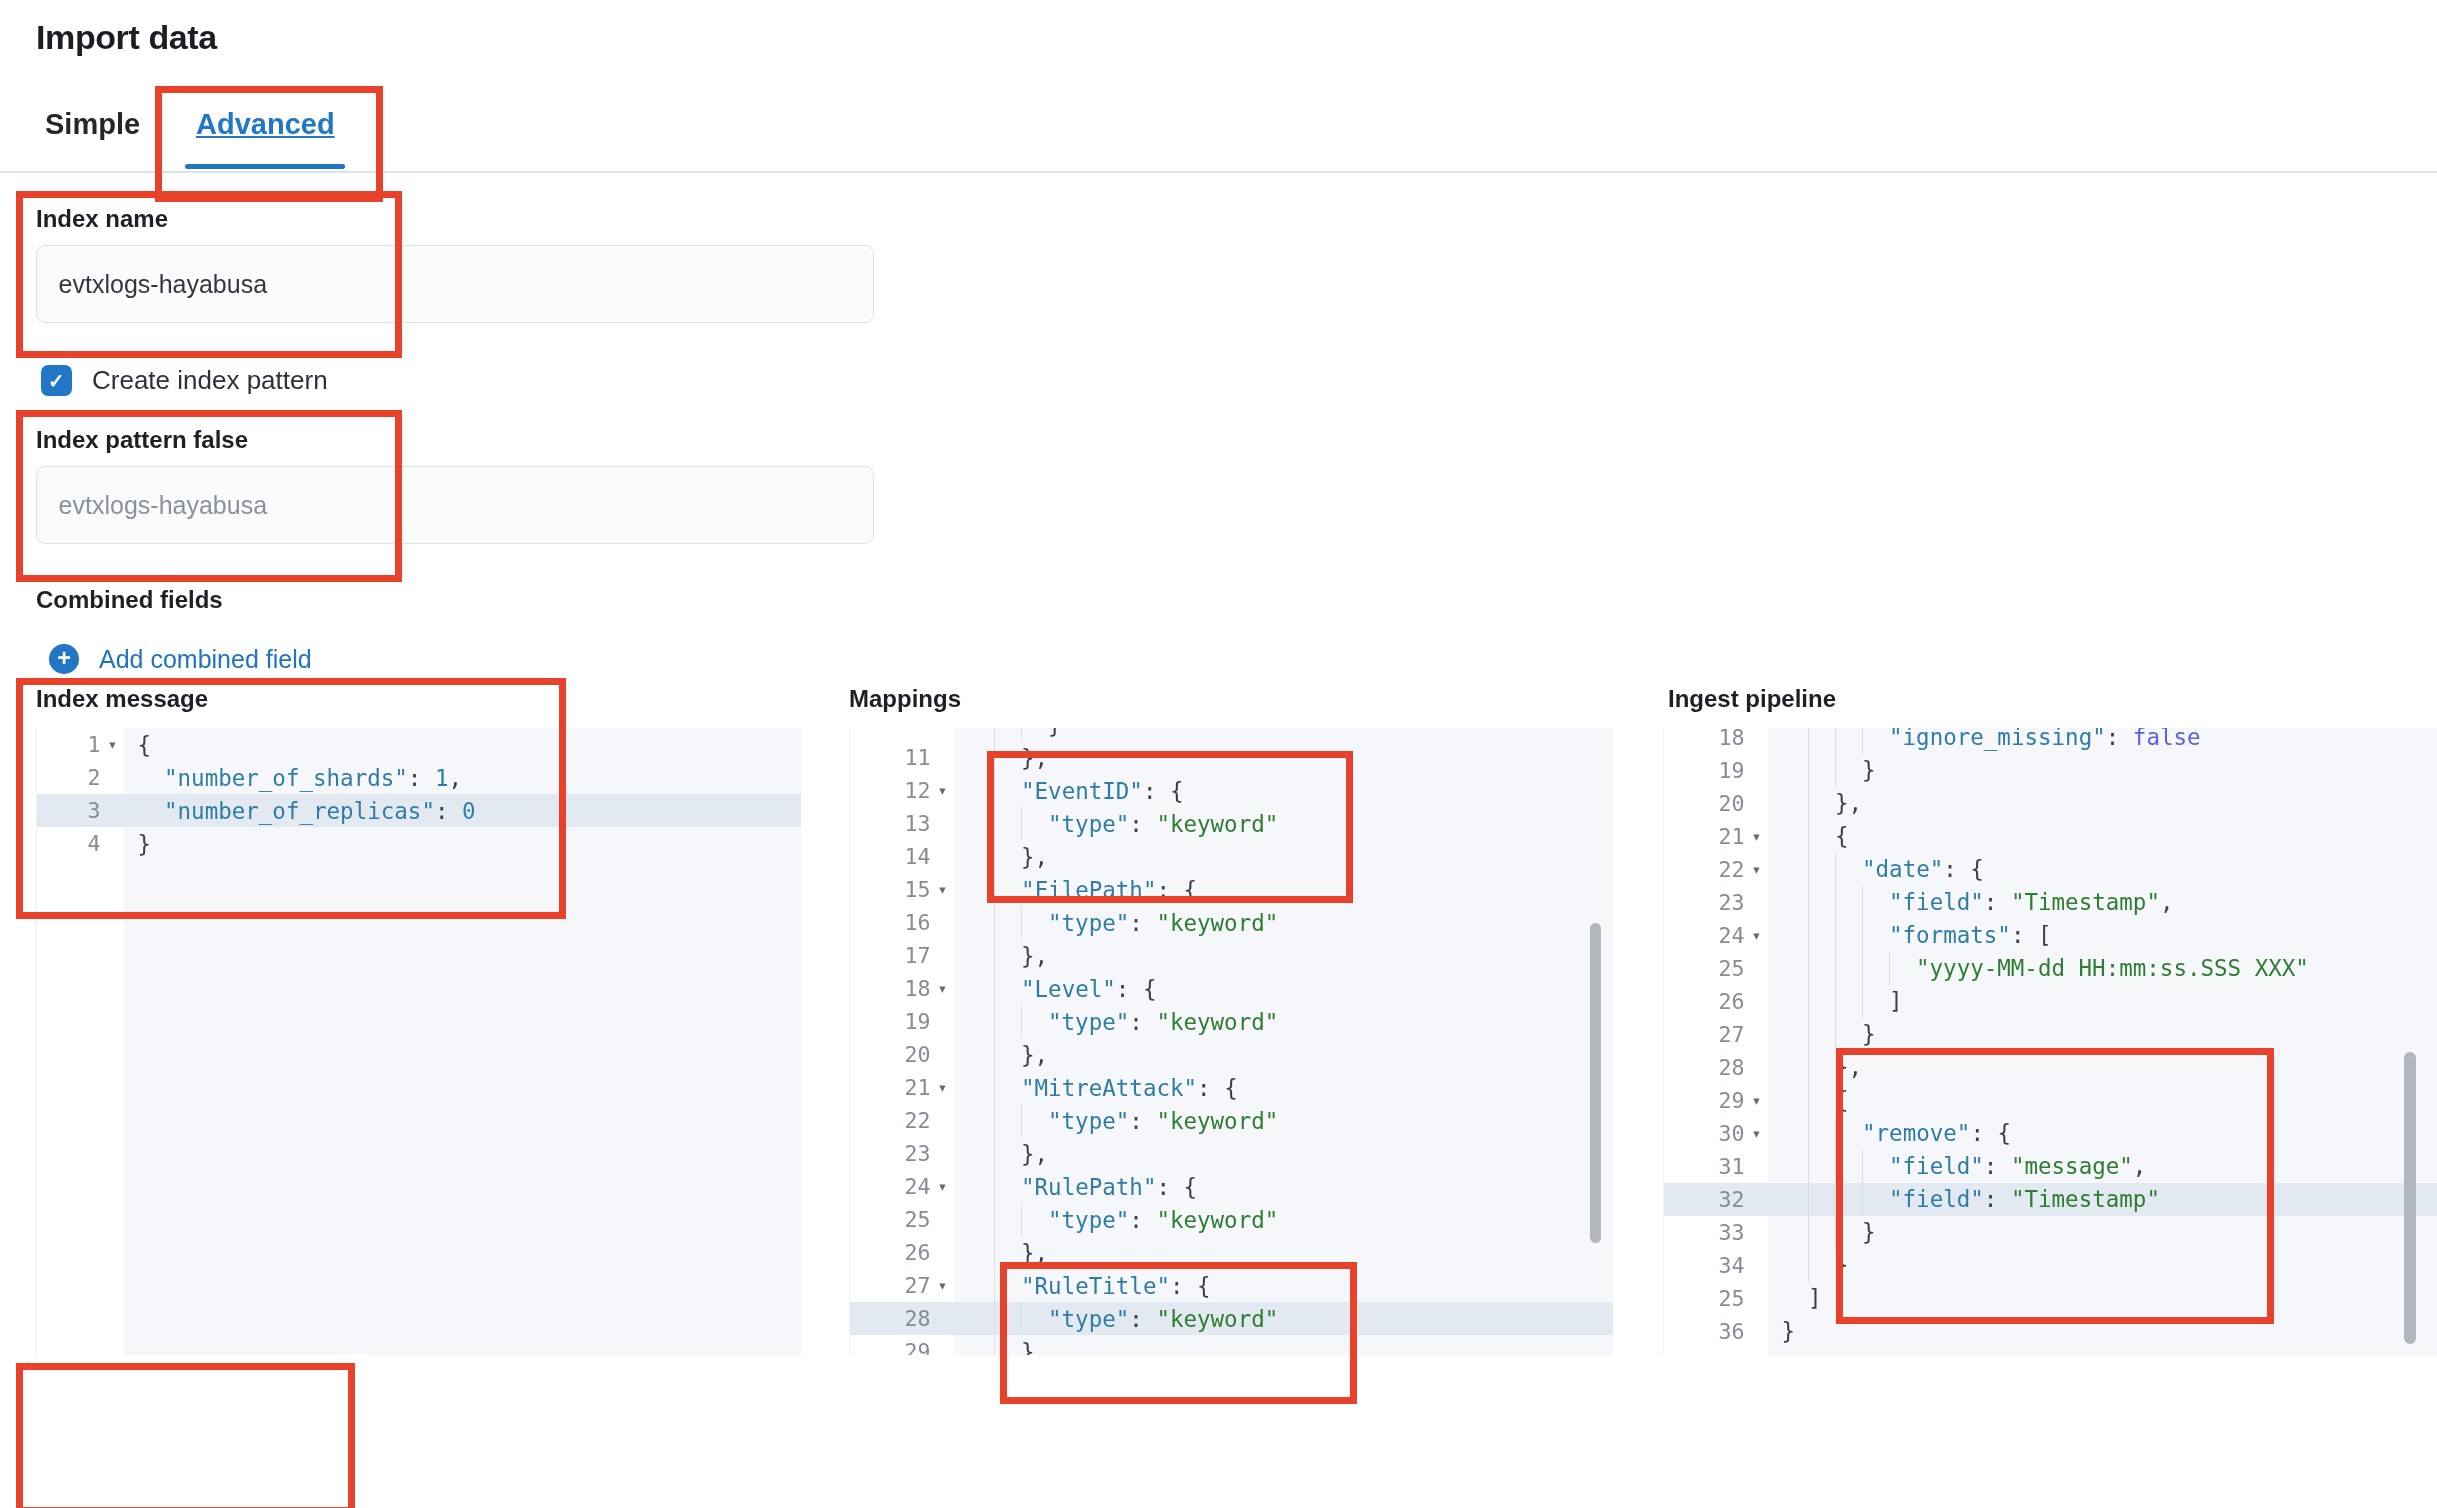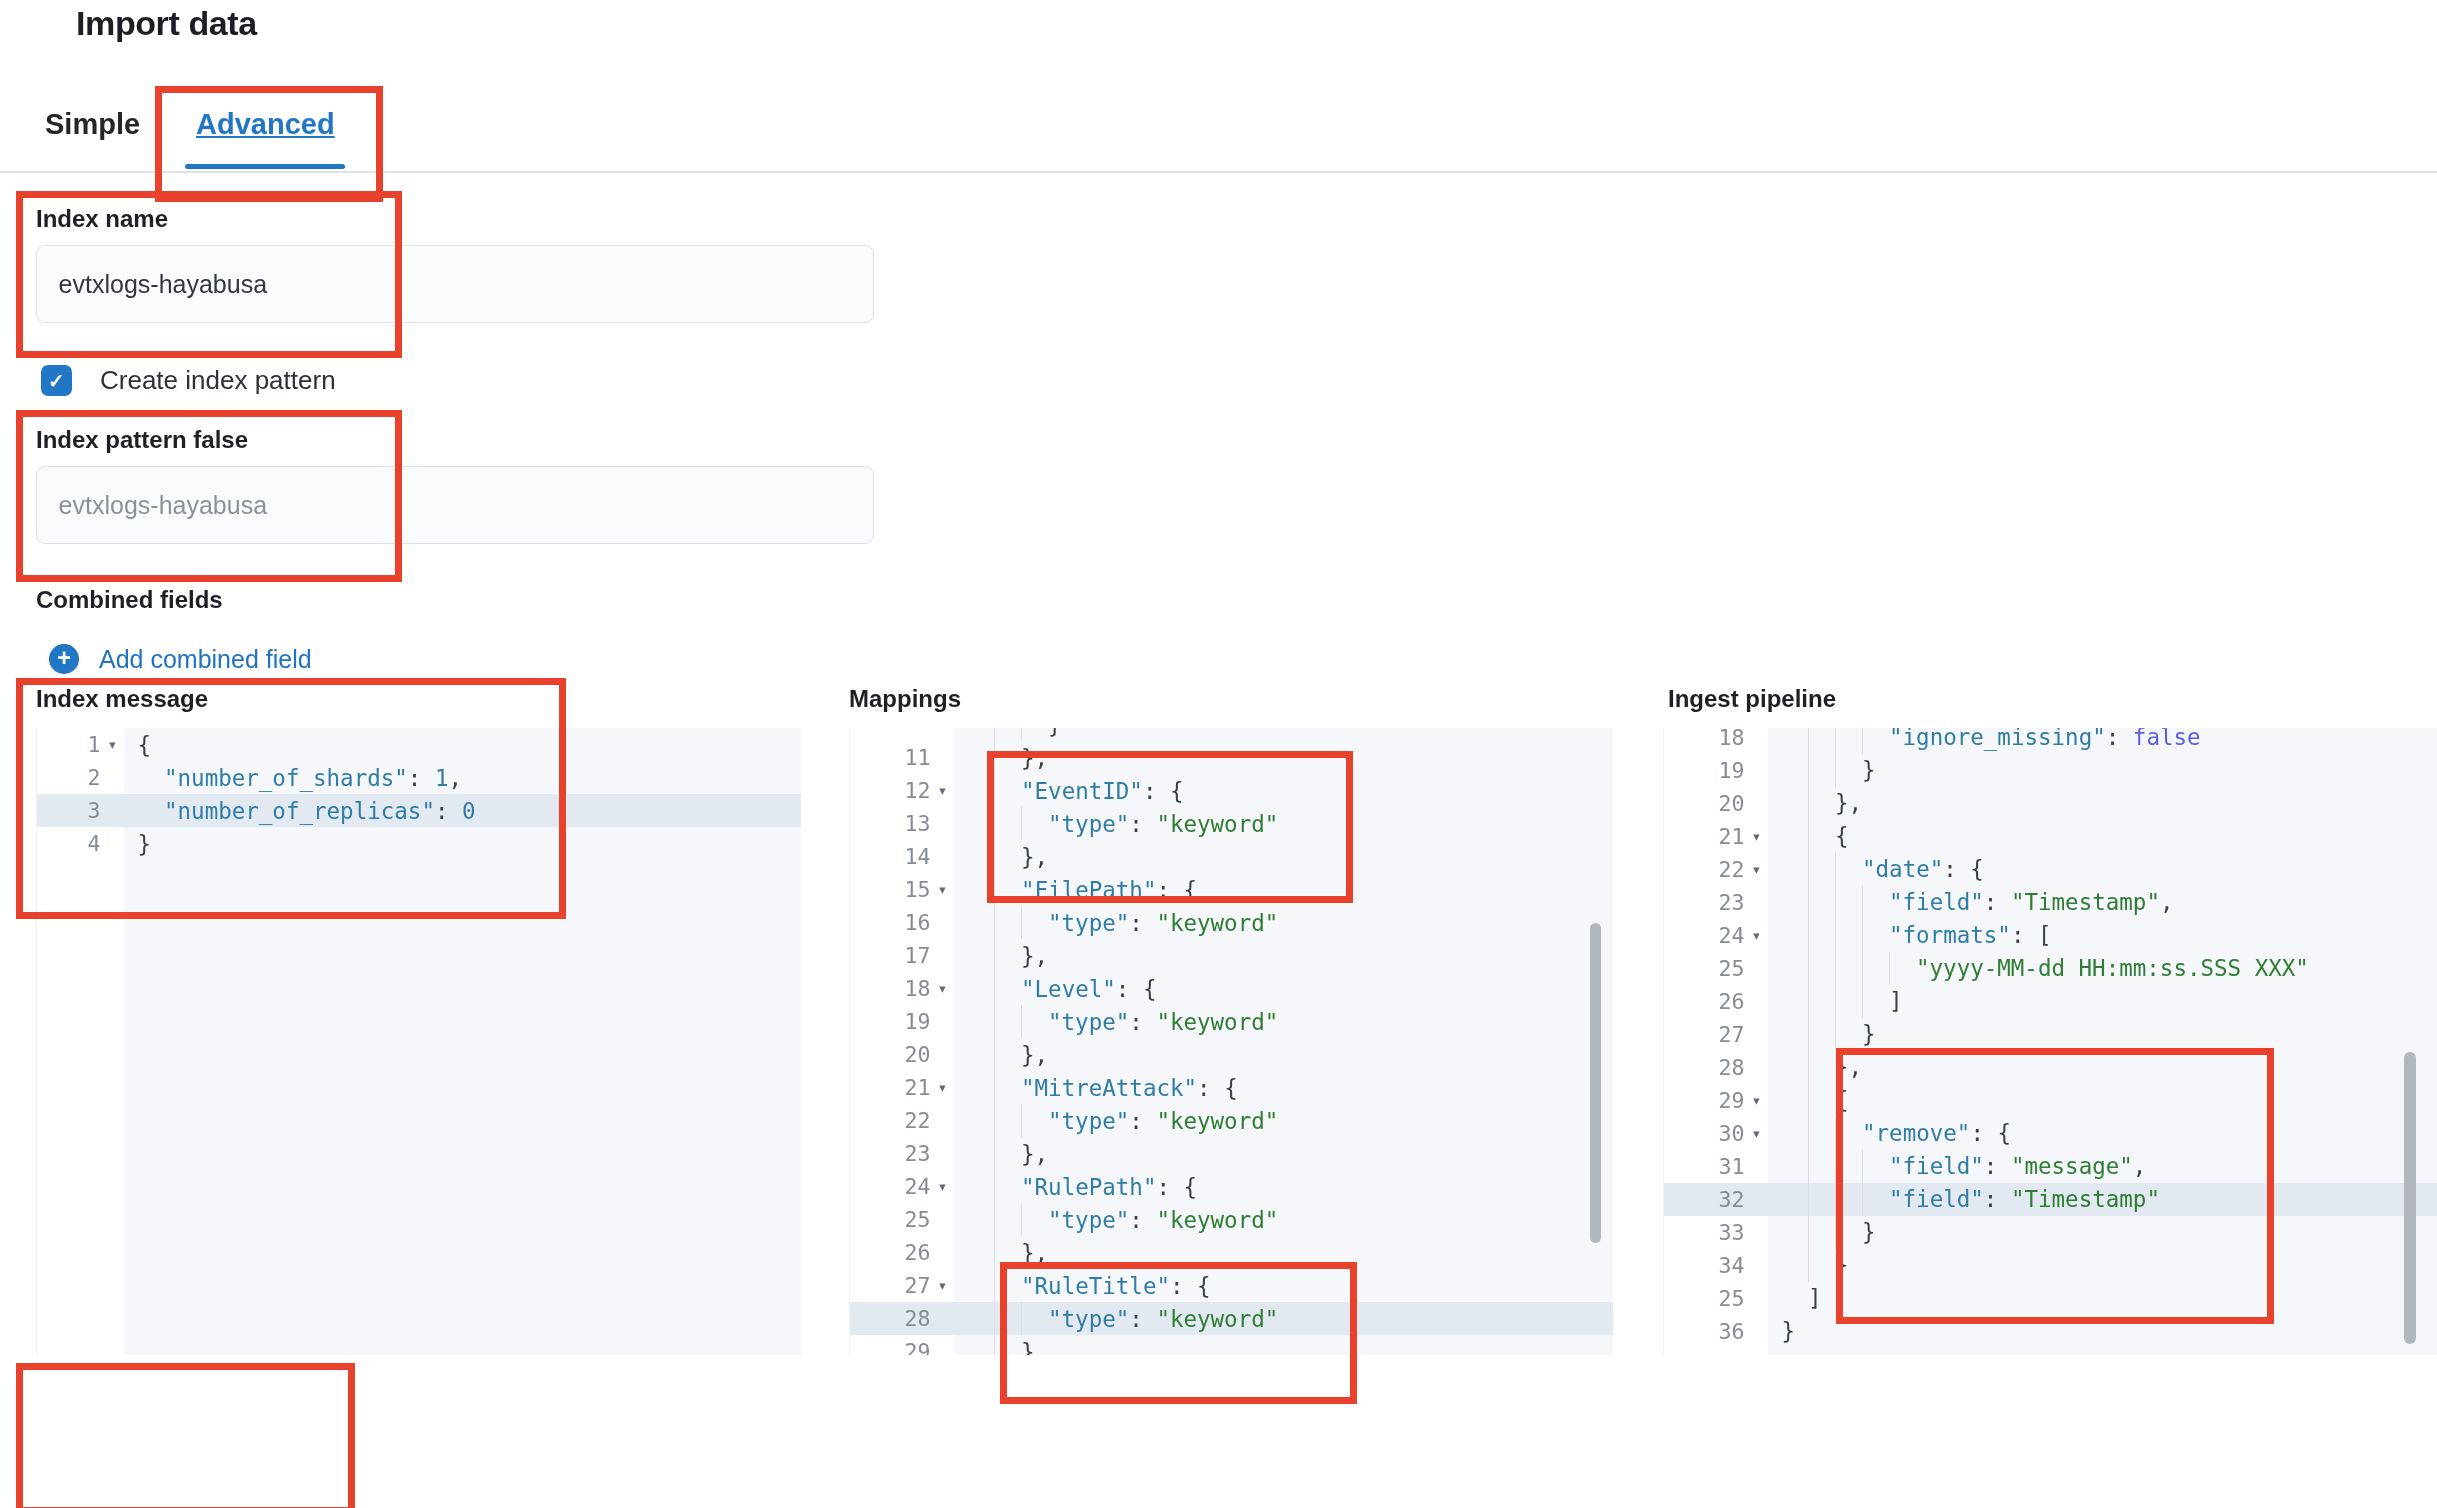--- a/index.html
+++ b/index.html
@@ -1,21 +1,21 @@
 <!DOCTYPE html>
 <html style="font-size:14.4px"><head>
 <meta charset="utf-8">
 <style>
   html,body{margin:0;padding:0;background:#fff;}
   #page{position:relative;width:2438px;height:1508px;background:#fff;overflow:hidden;
         font-family:"Liberation Sans",sans-serif;color:#1d2127;}
 
   
-  .page-title{position:absolute;left:36px;top:4px;font-size:34px;font-weight:700;
-              letter-spacing:-0.4px;color:#1b1e24;margin-left:40px;}
+  .page-title{position:absolute;left:36px;top:18px;font-size:34px;font-weight:700;
+              letter-spacing:-0.4px;color:#1b1e24;}
   .tab{position:absolute;top:108px;font-size:29px;font-weight:700;cursor:pointer;}
   .tab-simple{left:45px;color:#24262b;}
   .tab-advanced{left:196px;color:#2176c6;text-decoration:underline;}
   .tab-underline{position:absolute;left:185px;top:164px;width:160px;height:5.4px;
                  background:#2176c6;border-radius:2.7px;}
   .tabs-divider{position:absolute;left:0;top:171px;width:2438px;height:1.8px;background:#dde3ea;}
 
   
   .field-label{position:absolute;font-size:24px;font-weight:700;color:#1d2127;}
   .lbl-index-name{left:36px;top:205px;}
@@ -24,21 +24,21 @@
   .text-input{position:absolute;left:36px;width:814px;height:76px;background:#fafbfd;
               border:1.8px solid #dbe2ec;border-radius:9px;font-family:"Liberation Sans",sans-serif;
               font-size:25px;color:#343741;padding:0 0 0 21.6px;outline:none;}
   .text-input::placeholder{color:#8b919c;}
   .inp-index-name{top:245px;}
   .inp-index-pattern{top:466px;}
 
   .checkbox-row{position:absolute;left:41px;top:365px;display:flex;align-items:center;}
   .checkbox{width:31px;height:31px;background:#2176c6;border-radius:7.2px;display:flex;
             align-items:center;justify-content:center;color:#fff;font-size:20px;font-weight:700;}
-  .checkbox-label{margin-left:28px;font-size:26px;color:#2c313a;}
+  .checkbox-label{margin-left:20px;font-size:26px;color:#2c313a;}
 
   .add-link-row{position:absolute;left:49px;top:644px;display:flex;align-items:center;}
   .plus-icon{width:30px;height:30px;border-radius:50%;background:#2176c6;color:#fff;
              display:flex;align-items:center;justify-content:center;font-size:23.4px;font-weight:700;line-height:1;}
   .add-link{margin-left:20px;font-size:25px;font-weight:500;color:#2173c2;cursor:pointer;}
 
   
   .editor-label{position:absolute;top:685px;font-size:24px;font-weight:700;color:#1d2127;}
   .lbl-ed-settings{left:36px;}
   .lbl-ed-mappings{left:849px;}

